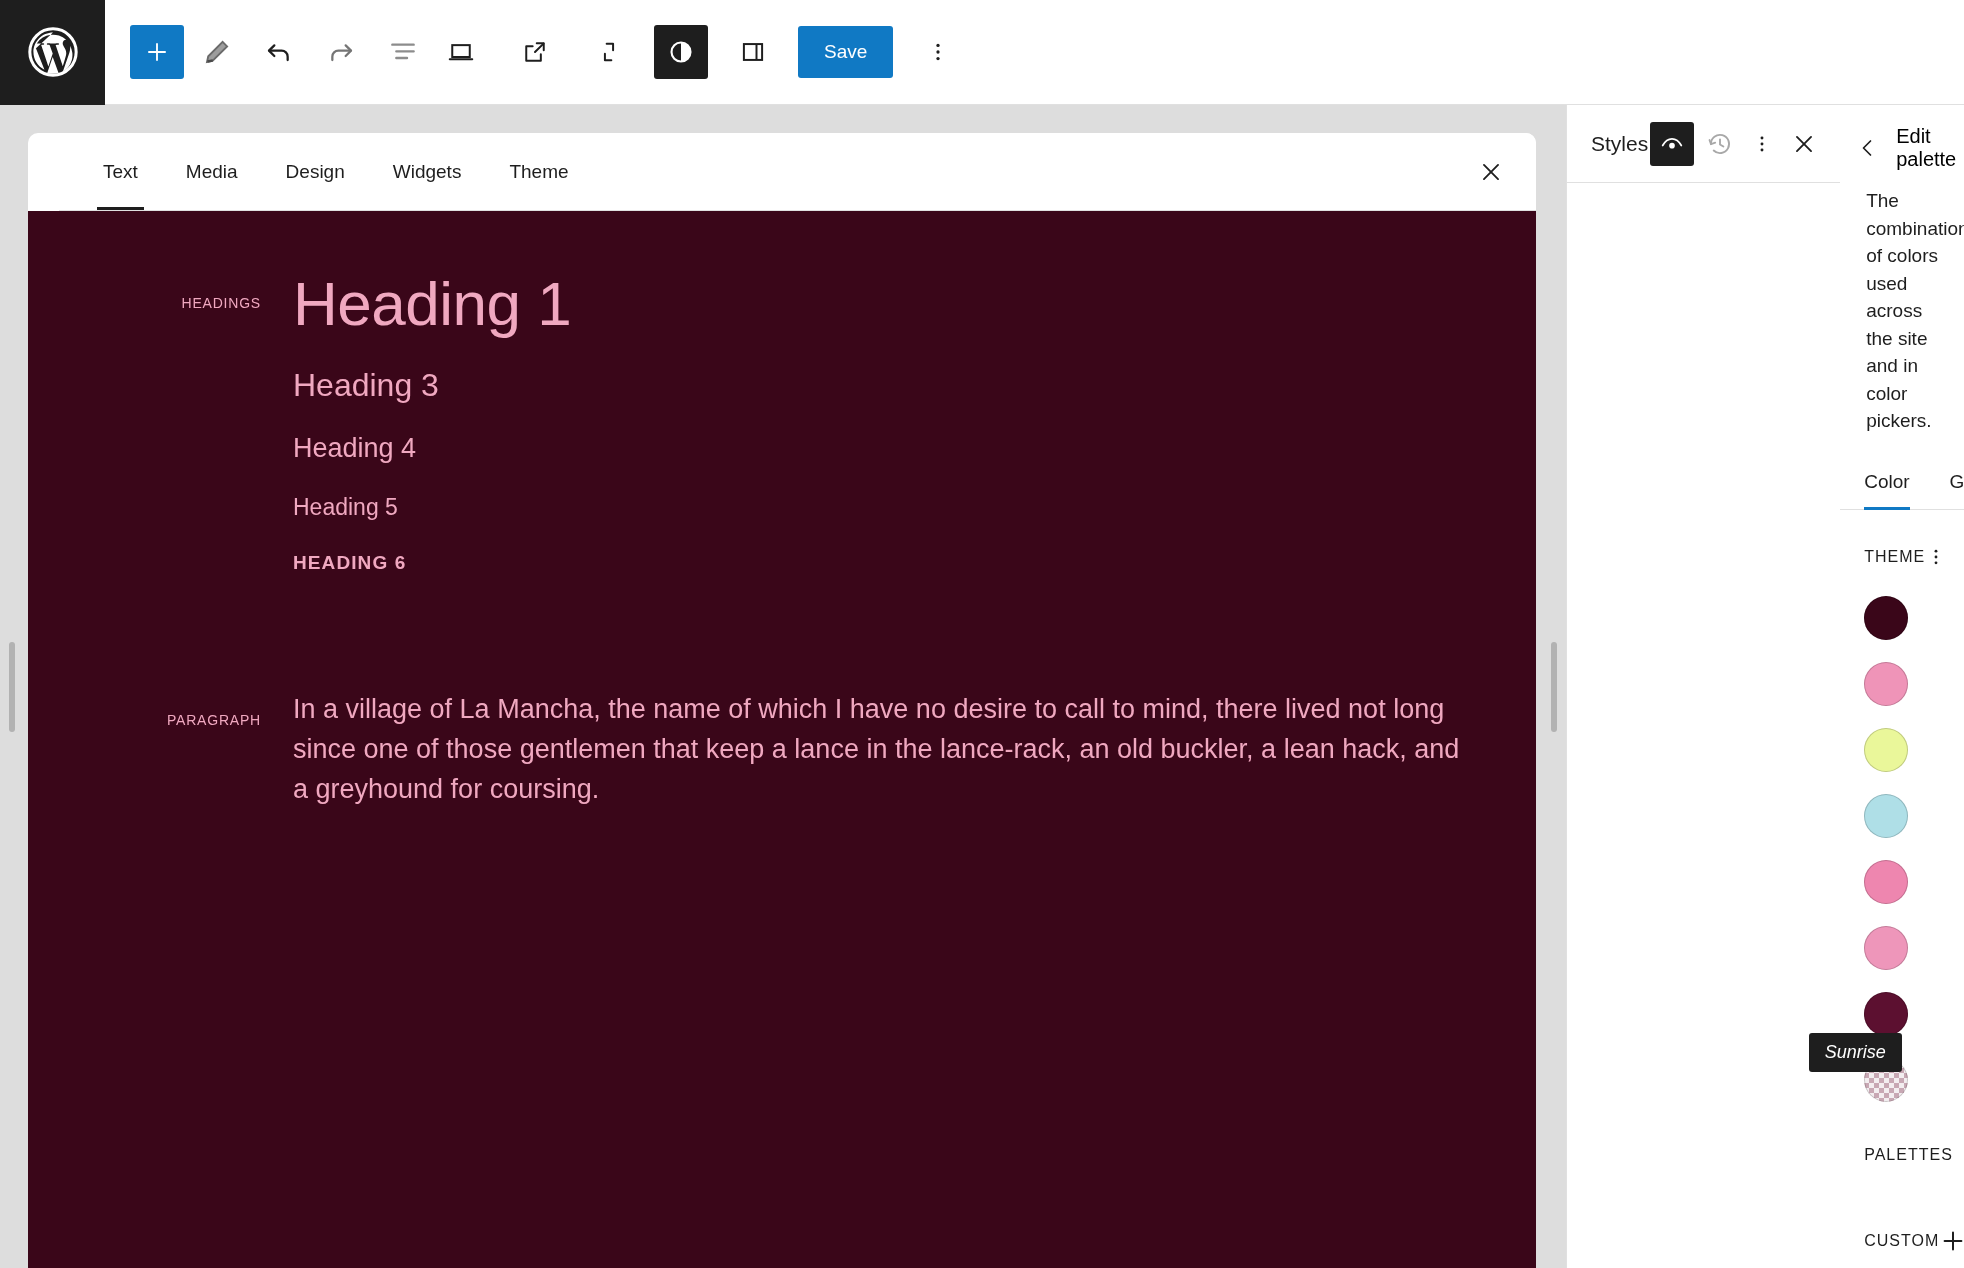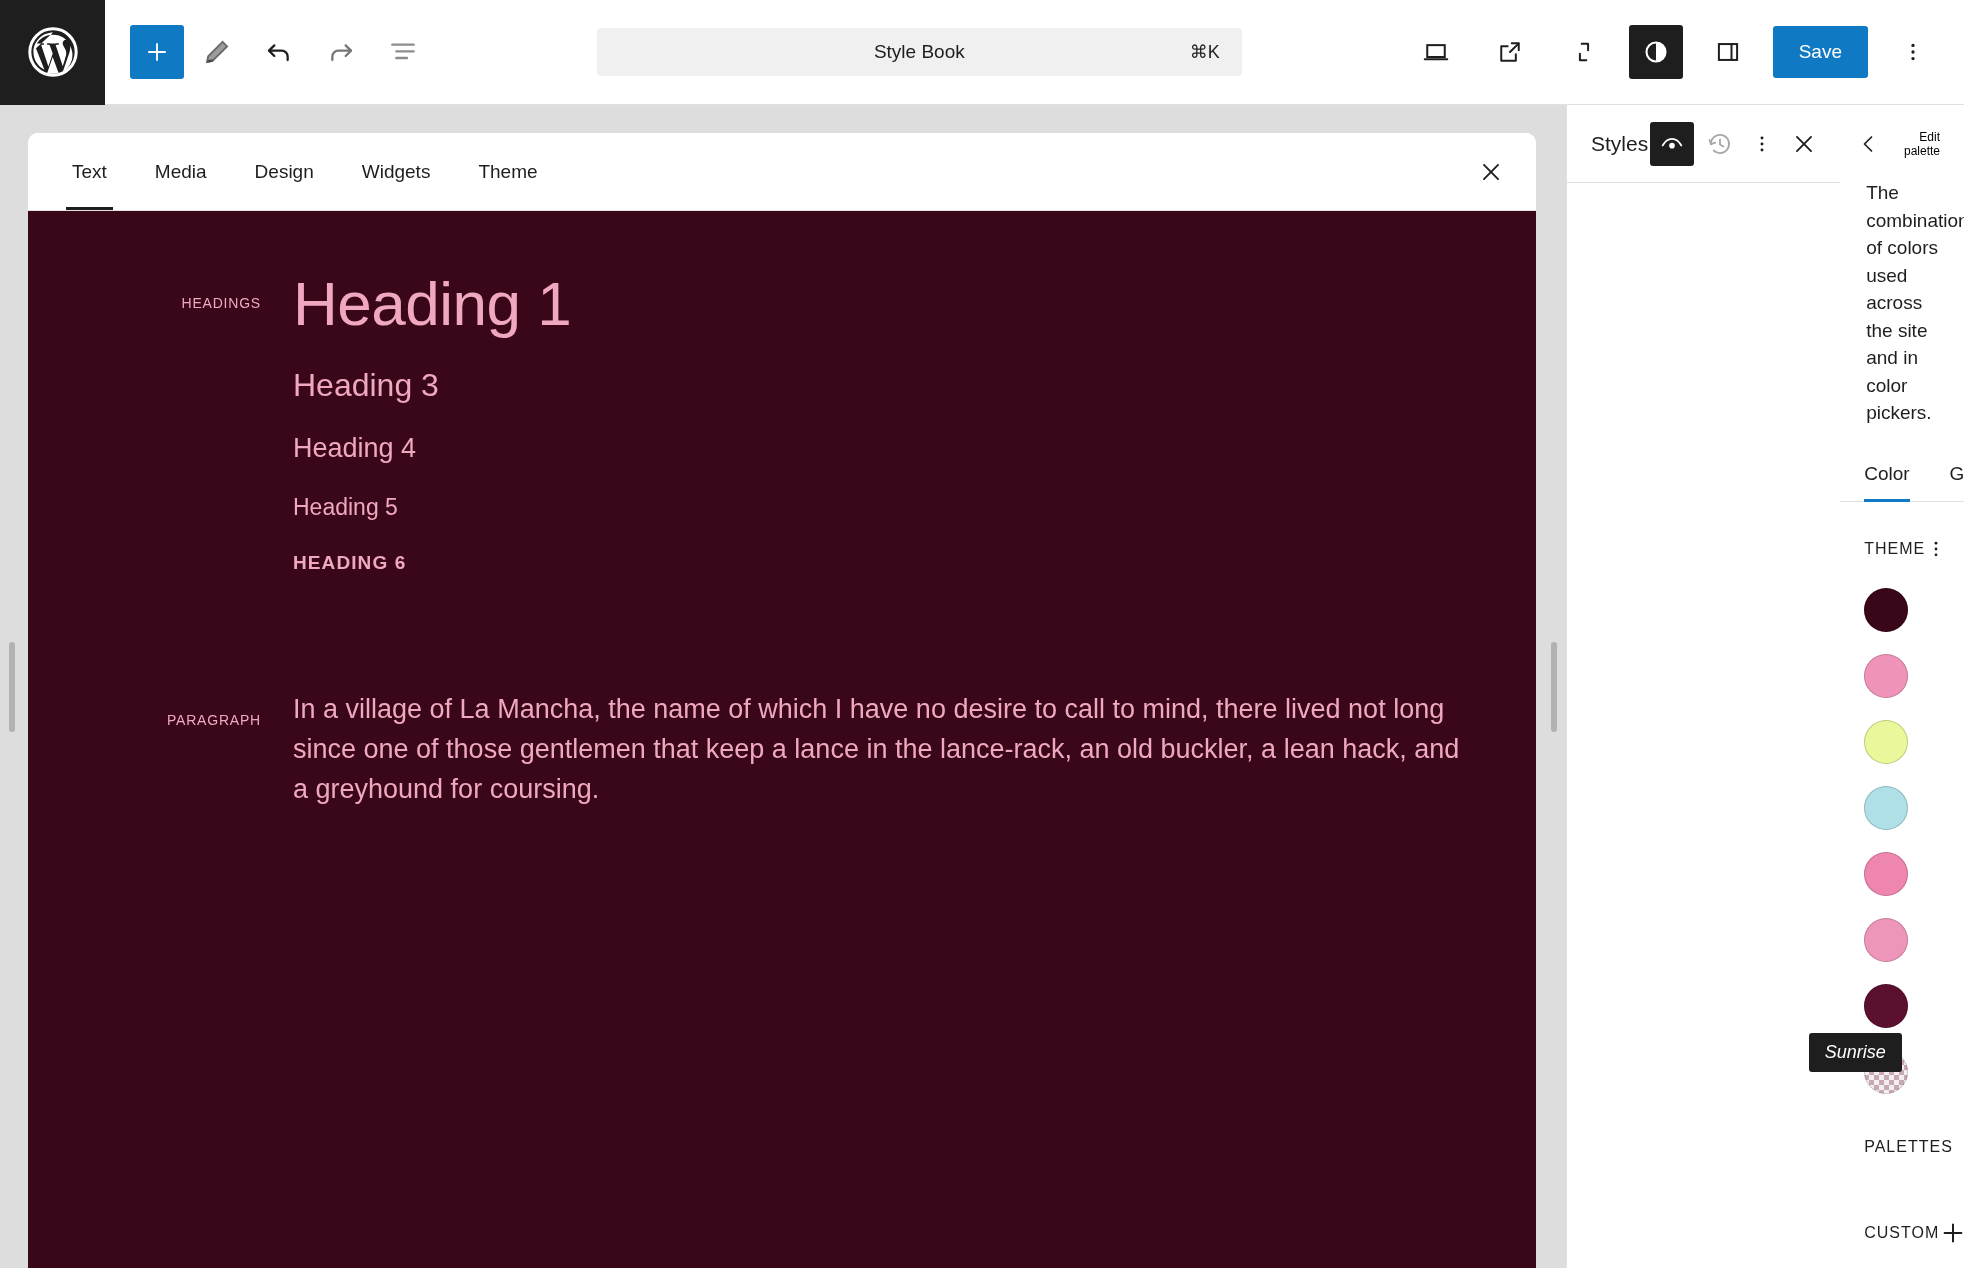--- a/index.html
+++ b/index.html
@@ -52,21 +52,21 @@
     flex: 1; background: #dddddd; position: relative; overflow: hidden;
     padding: 28px 0 0 28px;
   }
   .styleb {
     position: absolute; left: 28px; top: 28px; right: 30px; bottom: -4px;
     background: #fff; border-radius: 10px 10px 0 0; overflow: hidden;
     display: flex; flex-direction: column;
   }
   .sb-tabs {
     height: 78px; flex: 0 0 78px; display: flex; align-items: stretch;
-    border-bottom: 1px solid #e0e0e0; padding-left: 20px; position: relative; background:#fff;
+    border-bottom: 1px solid #e0e0e0; padding-left: 20px; position: relative; background:#fff;margin-left:31px;
   }
   .sb-tab {
     display: flex; align-items: center; padding: 0 24px; font-size: 19px;
     color: #1e1e1e; cursor: pointer; position: relative; background: transparent; border: none;
     font-family: "Liberation Sans", sans-serif;
   }
   .sb-tab.active::after {
     content: ""; position: absolute; left: 18px; right: 18px; bottom: 0;
     height: 3px; background: #1e1e1e;
   }
@@ -115,21 +115,21 @@
     width: 48px; height: 48px; display: flex; align-items: center; justify-content: center;
     cursor: pointer; border-radius: 3px; color: #1e1e1e; background: transparent; border: none;
   }
   .sp-icon-btn.dark { background: #1e1e1e; color: #fff; width: 44px; height: 44px; border-radius: 3px;}
   .sp-icon-btn.muted { color: #949494; }
   .sp-icon-btn.kebab { width: 32px; }
 
   .sp-body { flex: 1; overflow: hidden; }
   .sp-nav { display: flex; align-items: center; gap: 16px; padding: 20px 24px 6px 16px; }
   .sp-back { width: 38px; height: 38px; display:flex; align-items:center; justify-content:center; cursor:pointer; }
-  .sp-navtitle { font-size: 12px; font-weight: 500; text-align: right; }
+  .sp-navtitle { font-size: 20px; font-weight: 500; }
   .sp-desc { padding: 10px 26px 0 26px; font-size: 19px; line-height: 1.45; color: #1e1e1e; }
 
   .sp-tabs { display: flex; padding: 30px 0 0 24px; border-bottom: 1px solid #e0e0e0; }
   .sp-tab {
     font-size: 19px; padding: 6px 22px 16px 0; margin-right: 18px; cursor: pointer;
     position: relative; color: #1e1e1e; background: none; border: none;
     font-family: "Liberation Sans", sans-serif;
   }
   .sp-tab.active::after {
     content: ""; position: absolute; left: 0; right: 22px; bottom: -1px; height: 3px; background: #1079c4;
@@ -219,26 +219,20 @@
       </button>
       <button class="tb-btn">
         <span>
           <svg width="32" height="32" viewBox="0 0 24 24" fill="none">
             <path d="M4 6.5h16M7 11.5h13M7 16.5h8" stroke="#8c8c8c" stroke-width="1.8" stroke-linecap="round"></path>
           </svg>
         </span>
       </button>
     </div>
 
-    <div class="tb-center">
-      <div class="cmd-bar">
-        <span>Style Book</span>
-        <span class="cmd-kbd">⌘K</span>
-      </div>
-    </div>
 
     <div class="tb-right">
       <button class="tb-btn">
         <span>
           <svg width="30" height="30" viewBox="0 0 24 24" fill="none">
             <rect x="5" y="6.5" width="14" height="9.5" stroke="#1e1e1e" stroke-width="1.6"></rect>
             <path d="M3 17.8h18" stroke="#1e1e1e" stroke-width="1.6" stroke-linecap="round"></path>
           </svg>
         </span>
       </button>

